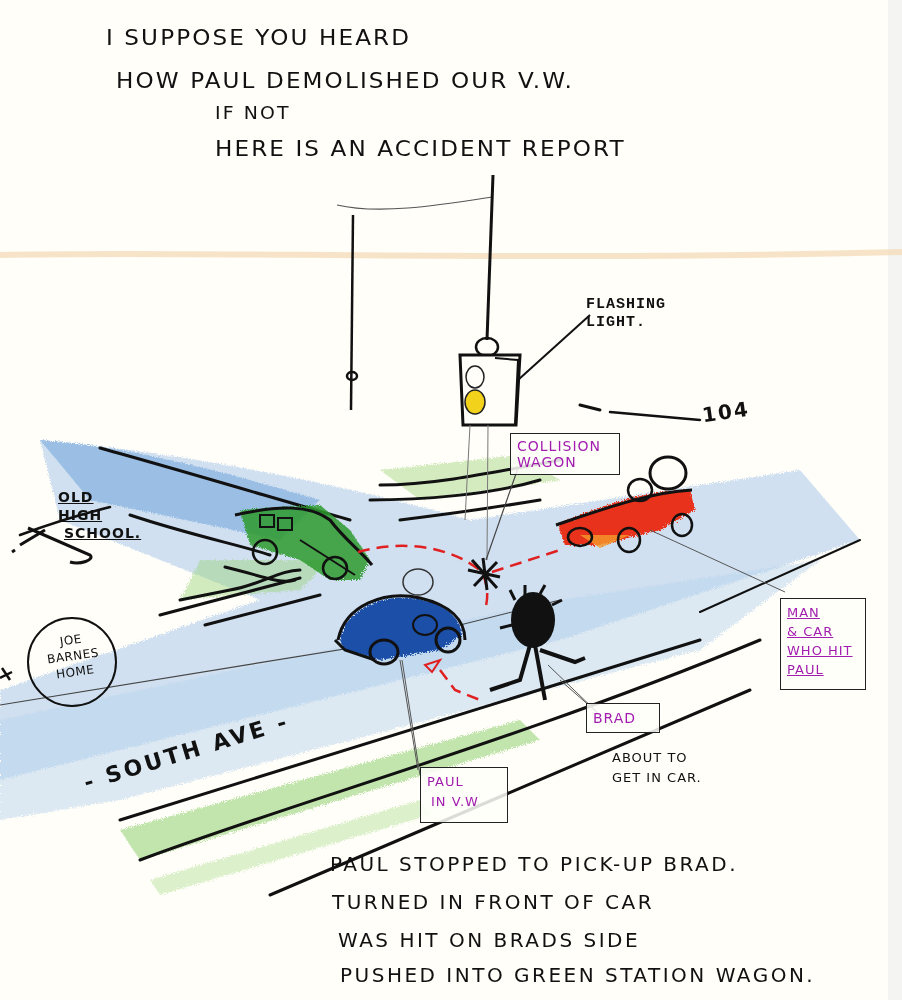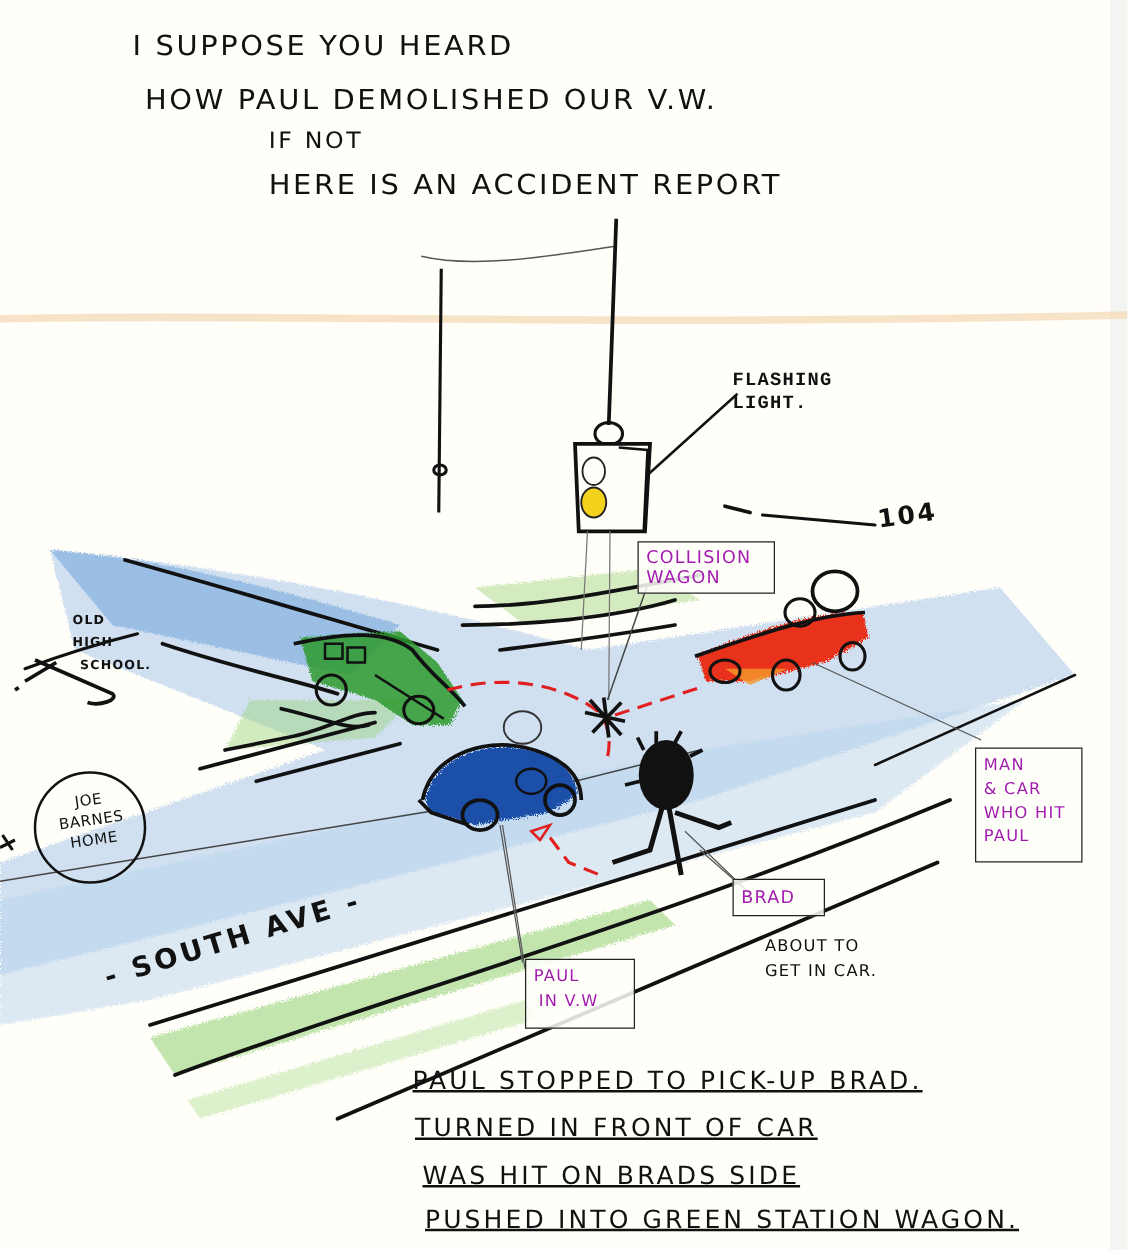--- a/index.html
+++ b/index.html
@@ -7,21 +7,21 @@
            font-family: "DejaVu Sans", sans-serif; }
     .page { position: absolute; left: 0; top: 0; width: 902px; height: 1000px; background: #fffef9; }
     .right-edge { position: absolute; right: 0; top: 0; width: 14px; height: 1000px; background: #f4f4f2; }
     svg.art { position: absolute; left: 0; top: 0; }
     .hand { position: absolute; color: #111; font-family: "DejaVu Sans", sans-serif; letter-spacing: 2px;
             white-space: nowrap; text-transform: uppercase; }
     .hdr { font-size: 22px; font-weight: 400; transform: scaleX(1.05); transform-origin: left center; }
     .bold { font-weight: 700; }
     .label-box { position: absolute; border: 1.5px solid #222; background: rgba(255,255,250,0.85);
                  padding: 4px 6px; font-size: 15px; line-height: 20px; letter-spacing: 1px; color:#a21caf; }
-    .note { font-size: 20px; letter-spacing: 2.5px; text-decoration: underline; }
+    .note { font-size: 20px; letter-spacing: 2.5px; }
   </style>
 </head>
 <body>
 
 <div class="page"></div>
 <div class="right-edge"></div>
 
 <svg class="art" width="902" height="1000" viewBox="0 0 902 1000">
   <defs>
     <filter id="crayon" x="-5%" y="-5%" width="110%" height="110%">
@@ -158,33 +158,33 @@
   <div>LIGHT.</div>
 </div>
 
 <div class="hand bold" style="left:702px; top:400px; font-size:20px; transform:rotate(-8deg);">104</div>
 
 <div class="label-box" style="left:510px; top:433px; width:96px; font-size:14px; line-height:16px;">
   <div>COLLISION</div>
   <div>WAGON</div>
 </div>
 
-<div class="hand bold" style="left:50px; top:488px; font-size:10px; line-height:18px; letter-spacing:1px;">
+<div class="hand bold" style="left:50px; top:488px; font-size:14px; line-height:18px; letter-spacing:1px;text-decoration:underline;">
   <div style="padding-left:8px">OLD</div>
   <div style="padding-left:8px">HIGH</div>
   <div style="padding-left:14px">SCHOOL.</div>
 </div>
 
 <div class="hand" style="left:38px; top:632px; font-size:12px; line-height:16px; letter-spacing:0.5px; text-align:center; width:70px; transform:rotate(-8deg);">
   <div>JOE</div>
   <div>BARNES</div>
   <div>HOME</div>
 </div>
 
-<div class="label-box" style="left:780px; top:598px; width:72px; height:82px; font-size:13px; line-height:19px;">
+<div class="label-box" style="left:780px; top:598px; width:72px; height:82px; font-size:13px; line-height:19px;text-decoration:underline;">
   <div>MAN</div>
   <div>&amp; CAR</div>
   <div>WHO HIT</div>
   <div>PAUL</div>
 </div>
 
 <div class="label-box" style="left:586px; top:703px; width:60px; font-size:14px;">BRAD</div>
 <div class="hand" style="left:612px; top:748px; font-size:13px; line-height:20px; letter-spacing:1px;">
   <div>ABOUT TO</div>
   <div>GET IN CAR.</div>

